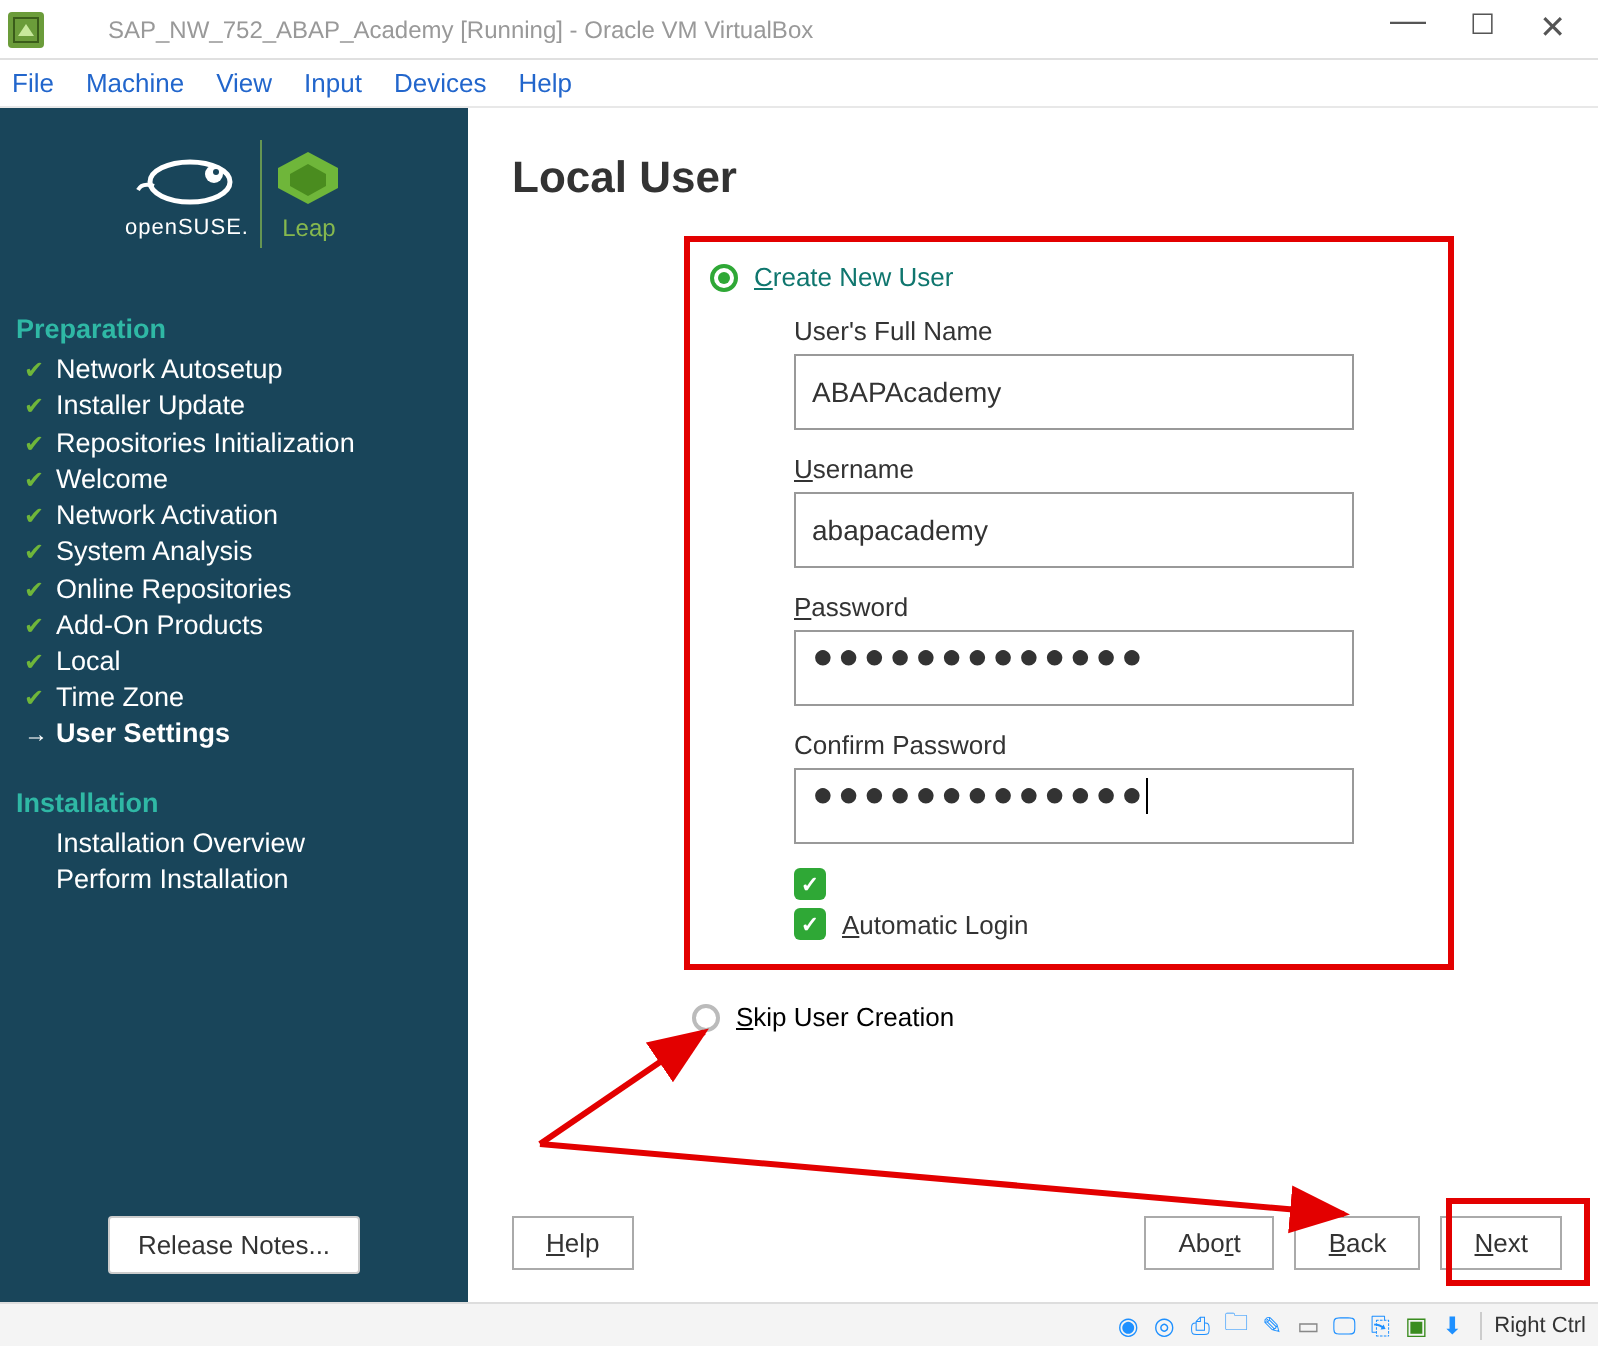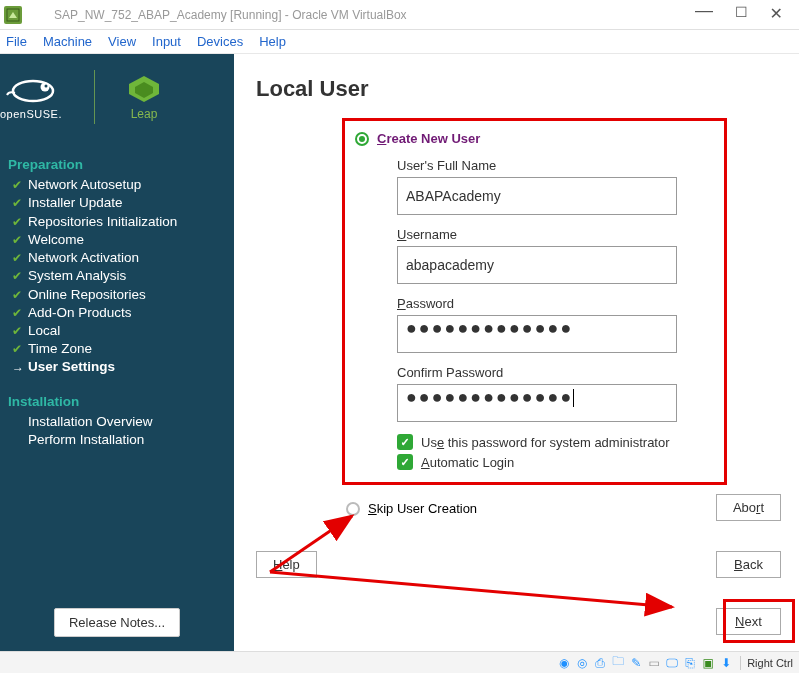--- a/index.html
+++ b/index.html
@@ -50,21 +50,22 @@
   background: #19455a;
   color:#fff;
   position:relative;
   display:flex;
   flex-direction:column;
 }
 .sidebar .logos {
   height: 78px;
   display:flex;
   align-items:center;
-  gap: 32px;
+  justify-content:center;
+  gap: 6px;
   padding-top: 8px;
 }
 .opensuse-logo { display:flex; flex-direction:column; align-items:center; gap:2px;}
 .opensuse-logo svg { width:60px; height:32px; }
 .opensuse-logo .txt { font-size:11px; color:#fff; letter-spacing:0.5px;}
 .logo-divider { width:1px; height:54px; background:#86b84e; opacity:0.7;}
 .leap-logo { display:flex; flex-direction:column; align-items:center; gap:2px;}
 .leap-logo svg { width:34px; height:32px; }
 .leap-logo .txt { font-size:12px; color:#86b84e;}
 .sidebar-list {
@@ -109,21 +110,21 @@
   width: 385px;
   margin-left:86px;
 }
 .radio-row { display:flex; align-items:center; gap:8px; margin-bottom:12px; margin-left:4px;}
 .radio-dot {
   width:14px; height:14px; border-radius:50%; border:2px solid #999;
   display:inline-flex; align-items:center; justify-content:center;
 }
 .radio-dot.selected { border-color:#2fa836; }
 .radio-dot.selected::after { content:""; width:6px; height:6px; background:#2fa836; border-radius:50%; }
-.radio-row .r-label { color:#701a75;font-weight:bold; }
+.radio-row .r-label { color:#0f766e; }
 .radio-row .r-label u { text-decoration: underline; }
 .form-block { margin-left: 46px; margin-right: 10px; }
 .field-label { color:#333; margin-bottom:4px; display:block; }
 .field-label u { text-decoration:underline; }
 .text-input {
   width: 280px; height:38px; border:1px solid #999; padding:0 8px;
   font-size:14px; color:#333; margin-bottom:12px; display:block;
   font-family:inherit;
 }
 .pwd-dots { letter-spacing:2px; font-size:18px; line-height:24px; }
@@ -146,21 +147,21 @@
 .btn {
   padding: 5px 16px;
   background:#fff;
   border:1px solid #aaa;
   color:#333;
   cursor:pointer;
   font-size:13px;
   font-family:inherit;
 }
 .btn u { text-decoration:underline; }
-.btn-group-right { margin-left:auto; display:flex; gap:30px;flex-direction:column; }
+.btn-group-right { margin-left:auto; display:flex; gap:10px; }
 .next-highlight {
   position:absolute;
   bottom:8px; right:4px;
   width:72px; height:44px;
   border:3px solid #e30000;
   pointer-events:none;
 }
 
 .anno-svg {
   position:absolute;
@@ -302,21 +303,20 @@
         <label class="field-label">User's Full Name</label>
         <input class="text-input" type="text" value="ABAPAcademy" style="">
         <label class="field-label"><u>U</u><span>sername</span></label>
         <input class="text-input" type="text" value="abapacademy" style="">
         <label class="field-label"><u>P</u><span>assword</span></label>
         <div class="text-input pwd-dots"><span>●●●●●●●●●●●●●</span></div>
         <label class="field-label">Confirm Password</label>
         <div class="text-input pwd-dots"><span>●●●●●●●●●●●●●</span><span class="cursor-line"></span></div>
         <div class="chk-row">
           <span class="chk-box">✓</span>
-          <span class="c-label">Us<u>e</u> this password for system administrator</span>
         </div>
         <div class="chk-row">
           <span class="chk-box">✓</span>
           <span class="c-label"><u>A</u>utomatic Login</span>
         </div>
       </div>
     </div>
 
     <div class="skip-row">
       <span class="radio-dot"></span>

